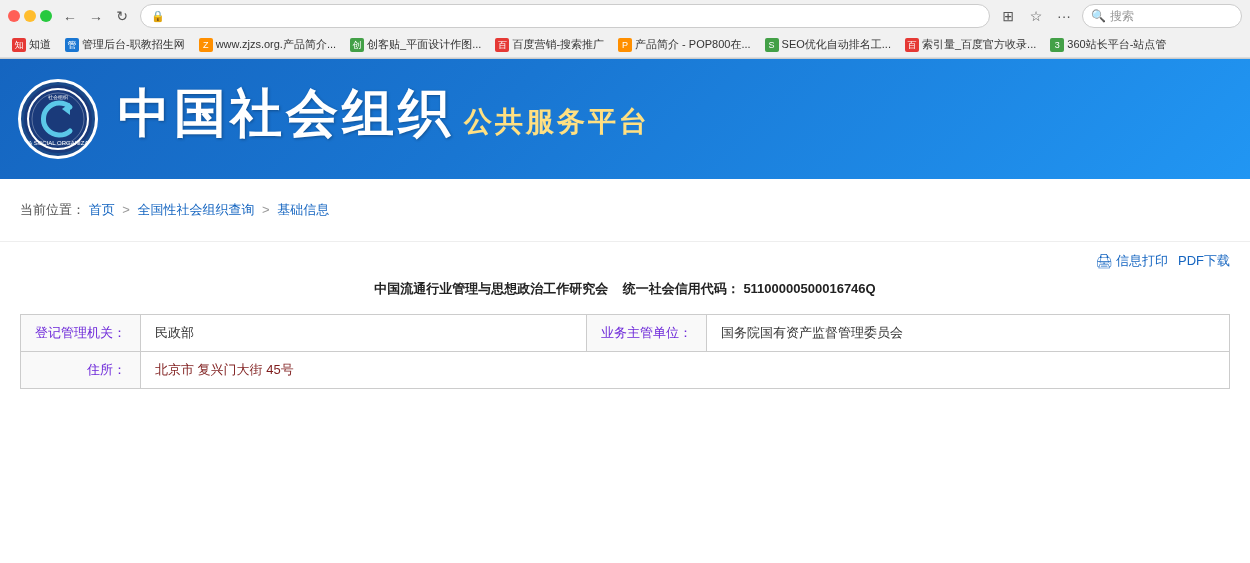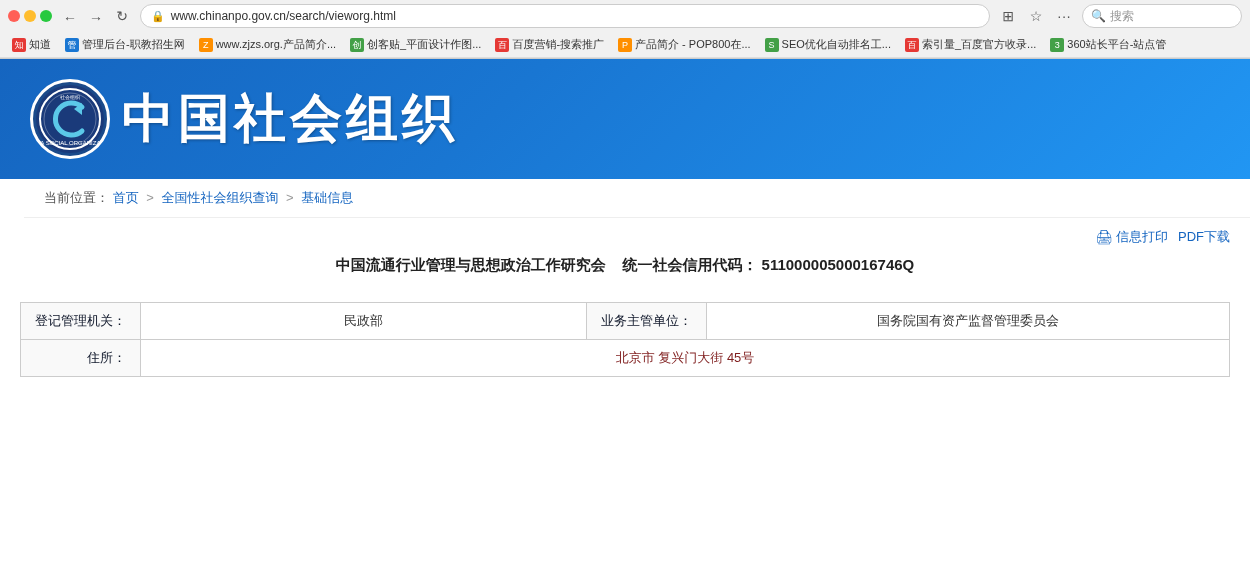--- a/index.html
+++ b/index.html
@@ -126,24 +126,23 @@
 
     
     .page-content {
       background: #fff;
       min-height: 460px;
     }
 
     
     .site-header {
       background: linear-gradient(135deg, #1565c0 0%, #1976d2 40%, #2196f3 100%);
-      padding: 20px 30px;
-      display: flex;
-      align-items: center;
-      gap: 12px;
+      padding: 20px 18px;
+      display: flex;
+      gap: 20px;
       min-height: 110px;
     }
     .site-logo {
       width: 80px;
       height: 80px;
       border-radius: 50%;
       background: #1a4a8a;
       border: 3px solid #fff;
       display: flex;
       align-items: center;
@@ -178,25 +177,24 @@
     .site-title-sub {
       font-size: 28px;
       color: #ffe082;
       font-weight: bold;
       letter-spacing: 3px;
       font-family: "Microsoft YaHei", sans-serif;
     }
 
     
     .breadcrumb-bar {
-      padding: 10px 20px;
+      padding: 22px 20px;
       font-size: 13px;
       color: #555;
       border-bottom: 1px solid #eee;
-      margin-left: 24px;
     }
     .breadcrumb-bar a {
       color: #1565c0;
       text-decoration: none;
     }
     .breadcrumb-separator { margin: 0 4px; color: #999; }
     .breadcrumb-active { color: #1565c0; text-decoration: none; }
 
     
     .main-content {
@@ -217,44 +215,43 @@
       align-items: center;
       gap: 3px;
     }
     .print-icon {
       font-size: 14px;
     }
 
     
     .org-title {
       text-align: center;
-      font-size: 15px;
+      font-size: 13px;
       font-weight: bold;
       color: #222;
-      margin-bottom: 23px;
+      margin-bottom: 12px;
       padding: 4px 0;
     }
 
     
     .info-table {
       width: 100%;
       border-collapse: collapse;
       border: 1px solid #ccc;
     }
     .info-table td {
       padding: 9px 14px;
       border: 1px solid #ccc;
       font-size: 13px;
       color: #333;
       vertical-align: middle;
-      text-align: center;
     }
     .info-table td.label {
       text-align: right;
-      color: #0f172a;
+      color: #6d28d9;
       width: 120px;
       background: #f9f9f9;
       white-space: nowrap;
     }
     .info-table td.value {
       color: #333;
       min-width: 180px;
     }
     .info-table td.value a {
       color: #7f1d1d;
@@ -271,21 +268,20 @@
       <button class="browser-btn minimize"></button>
       <button class="browser-btn maximize"></button>
     </div>
     <div class="nav-buttons">
       <button class="nav-btn">←</button>
       <button class="nav-btn">→</button>
       <button class="nav-btn">↻</button>
     </div>
     <div class="address-bar">
       <span class="address-lock">🔒</span>
-      <span class="address-text">www.chinanpo.gov.cn/search/vieworg.html</span>
     </div>
     <div class="browser-actions">
       <button class="browser-action-btn">⊞</button>
       <button class="browser-action-btn">☆</button>
       <button class="browser-action-btn">···</button>
     </div>
     <div class="search-box">
       <span>🔍</span>
       <span>搜索</span>
     </div>
@@ -345,20 +341,21 @@
 
           <path d="M 36 22 L 44 16 L 44 28 Z" fill="#5bc8e8"></path>
 
           <text x="32" y="58" text-anchor="middle" font-size="6" fill="white" font-family="Arial">CHINA SOCIAL ORGANIZATION</text>
           <text x="32" y="12" text-anchor="middle" font-size="5" fill="white" font-family="Arial">社会组织</text>
         </svg>
       </div>
     </div>
     <div class="site-title-block">
       <span class="site-title-main">中国社会组织</span>
+      <span class="site-title-sub">公共服务平台</span>
     </div>
   </div>
 
   <div class="breadcrumb-bar">
     <span>当前位置：</span>
     <a href="#">首页</a>
     <span class="breadcrumb-separator"> &gt; </span>
     <a href="#">全国性社会组织查询</a>
     <span class="breadcrumb-separator"> &gt; </span>
     <a href="#" class="breadcrumb-active">基础信息</a>

